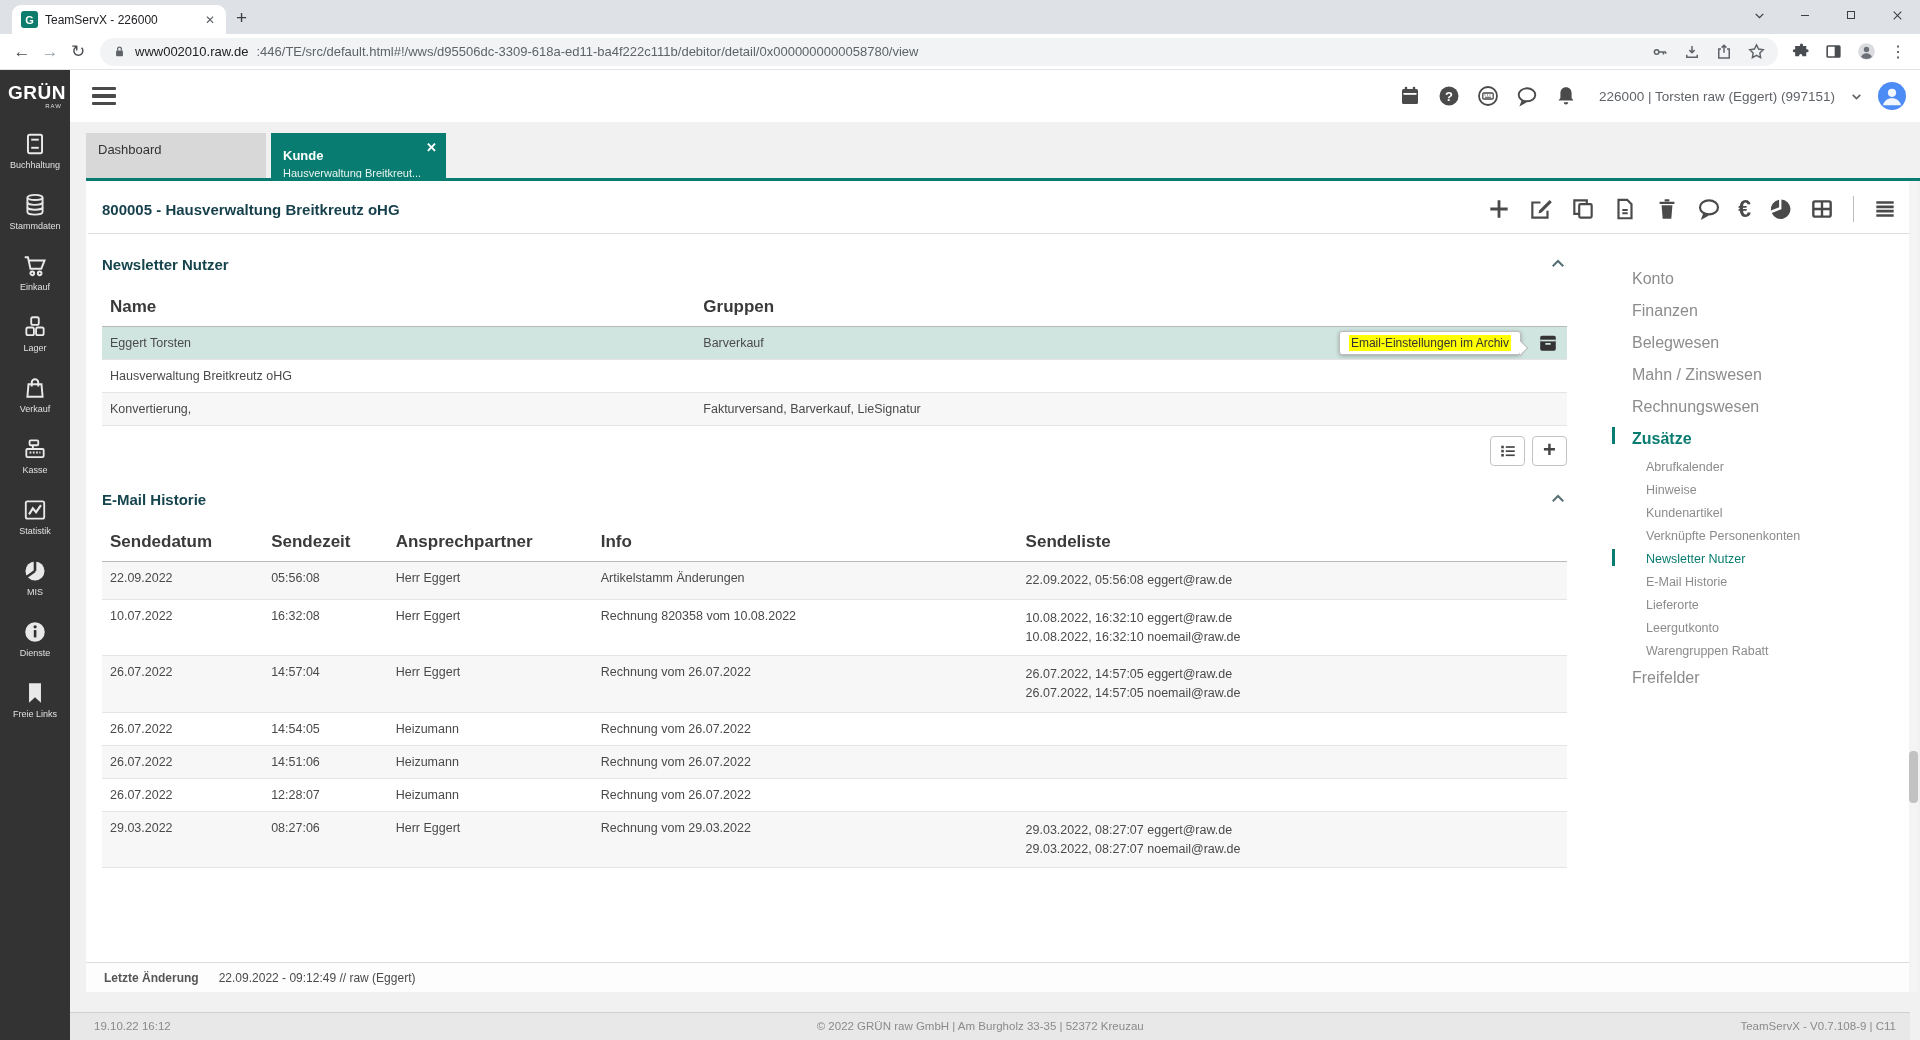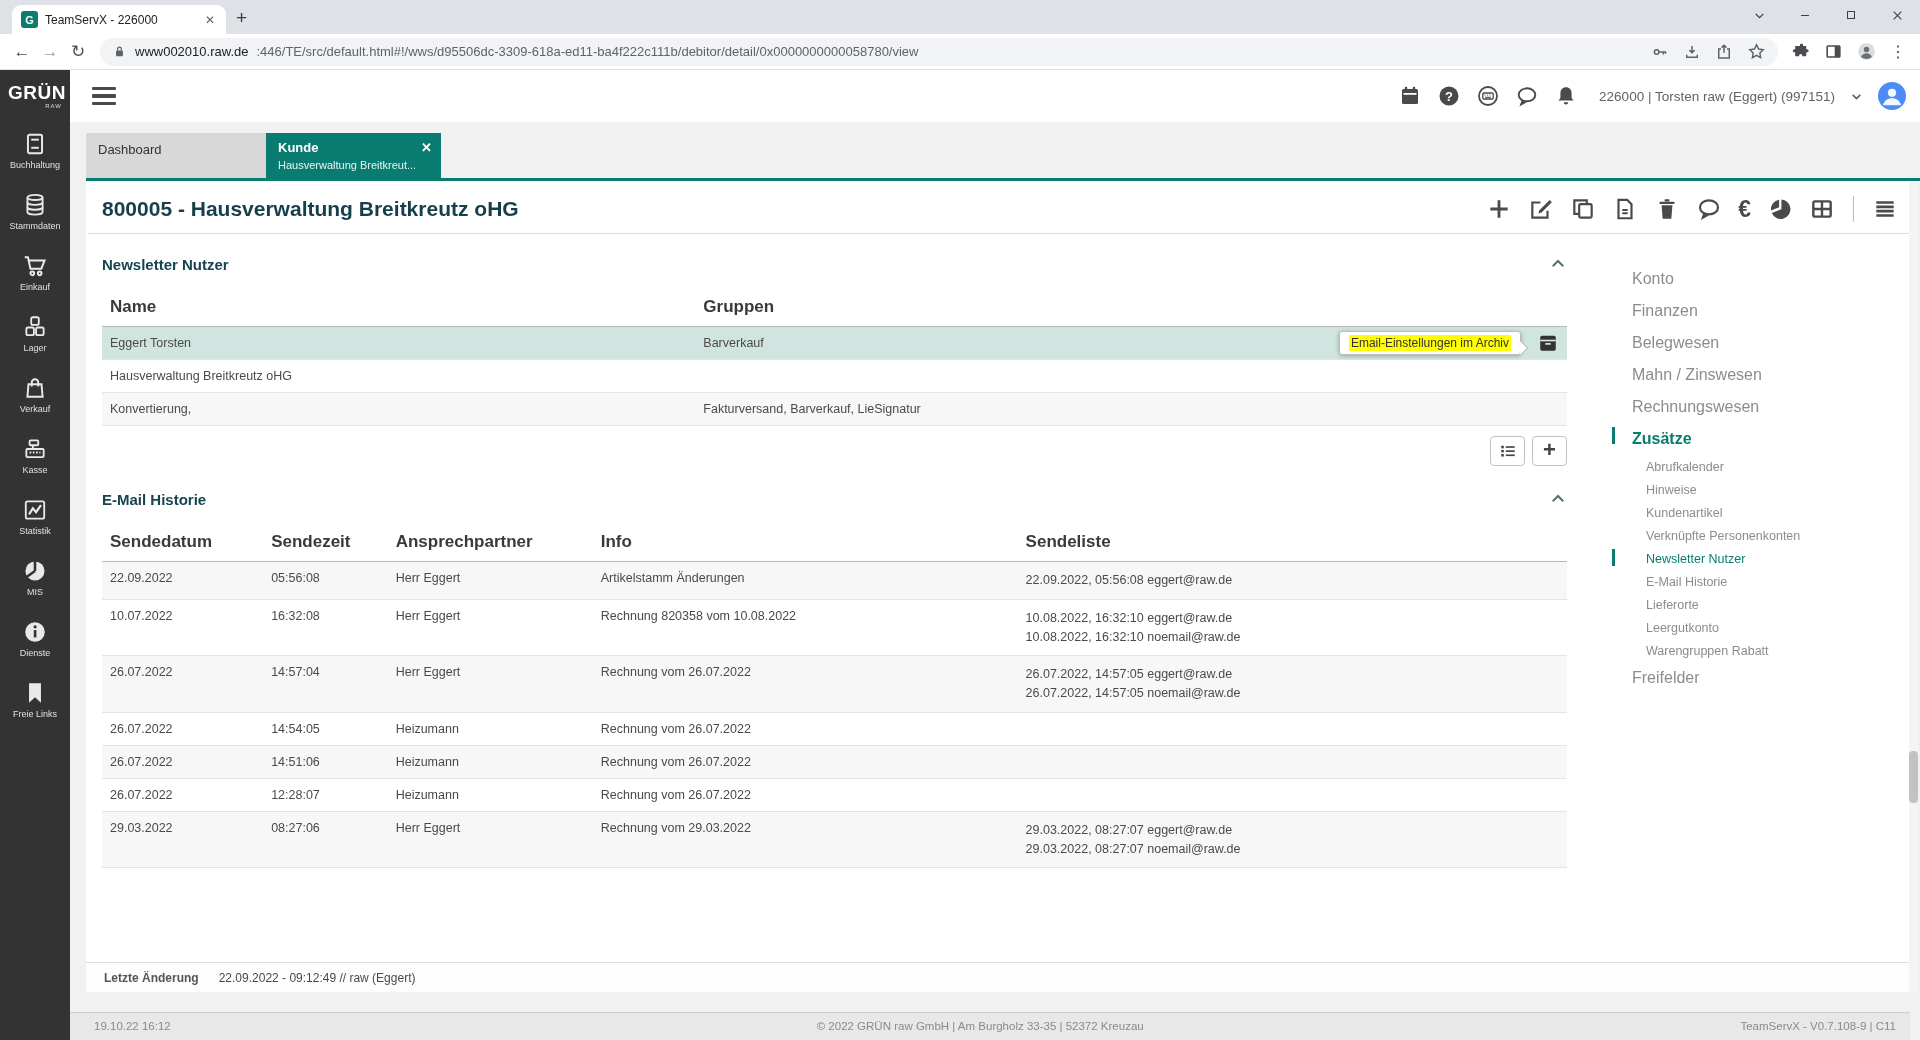--- a/index.html
+++ b/index.html
@@ -41,32 +41,32 @@
 
   
   .app-header { position:absolute; top:70px; left:70px; width:1850px; height:52px; background:#fff; display:flex; align-items:center; padding:0 14px 0 22px; }
   .hamburger { width:24px; display:flex; flex-direction:column; gap:4px; cursor:pointer; }
   .hamburger span { height:3.5px; background:#4a4a4a; border-radius:1px; }
   .hdr-right { margin-left:auto; display:flex; align-items:center; gap:15px; color:#4a4a4a; }
   .user-label { font-size:13.5px; color:#5f6368; margin-left:6px; white-space:nowrap; }
   .hdr-avatar { width:28px; height:28px; border-radius:50%; background:#4e8cf5; overflow:hidden; }
 
   
-  .ws-tabs { position:absolute; top:133px; left:86px; display:flex; }
+  .ws-tabs { position:absolute; top:133px; left:86px; display:flex; gap:5px; }
   .ws-tab-dashboard { width:180px; height:45px; background:#d8d8d8; color:#333; font-size:13px; padding:9px 0 0 12px; cursor:pointer; }
-  .ws-tab-kunde { width:175px; height:45px; background:#087c70; color:#fff; padding:7px 10px 0 12px; position:relative; cursor:pointer; }
+  .ws-tab-kunde { width:175px; height:45px; background:#087c70; color:#fff; padding:15px 10px 0 12px; position:relative; cursor:pointer; }
   .ws-tab-kunde .t1 { font-size:13px; font-weight:bold; }
   .ws-tab-kunde .t2 { font-size:11px; margin-top:4px; color:#eaf4f2; white-space:nowrap; overflow:hidden; }
   .ws-tab-close { position:absolute; top:7px; right:9px; font-size:13px; font-weight:bold; color:#fff; }
   .teal-line { position:absolute; top:178px; left:86px; width:1834px; height:3px; background:#087c70; }
 
   
   .card { position:absolute; top:181px; left:86px; width:1828px; height:811px; background:#fff; }
   .title-row { display:flex; align-items:center; padding:15px 16px 11px 16px; }
-  .page-title { margin:0; font-size:21px; font-weight:bold; color:#163f4c; }
+  .page-title { margin:0; font-size:15px; font-weight:bold; color:#163f4c; }
   .action-icons { margin-left:auto; display:flex; gap:16px; align-items:center; color:#4a4a4a; }
   .v-div { width:1px; height:26px; background:#bdbdbd; margin:0 2px; }
   .title-divider { border-bottom:1px solid #ddd; margin:0 2px; }
 
   .main-col { position:absolute; left:16px; top:58px; width:1465px; }
   .section-head { display:flex; align-items:center; justify-content:space-between; margin-top:16px; }
   .section-title { font-size:15px; font-weight:bold; color:#16454e; }
   .chev { color:#546e73; }
 
   table { width:100%; border-collapse:collapse; margin-top:15px; table-layout:fixed; }

